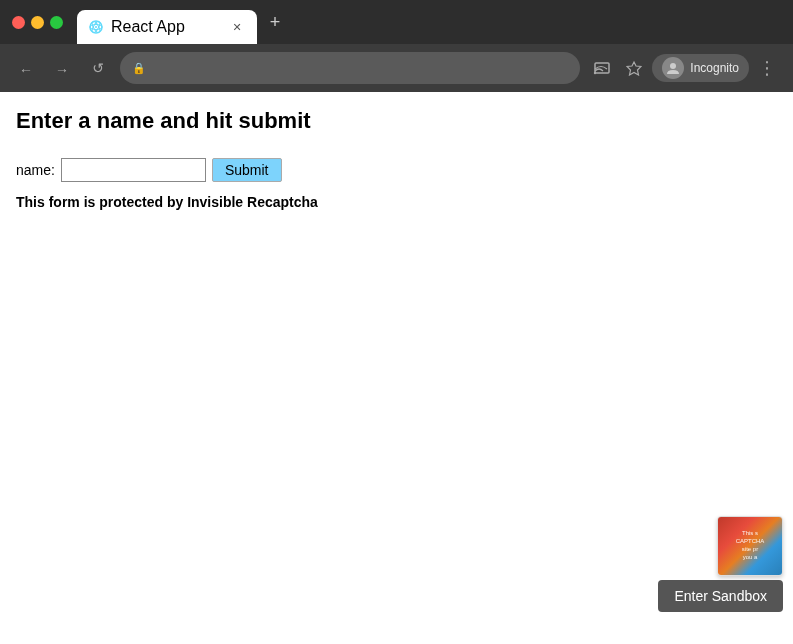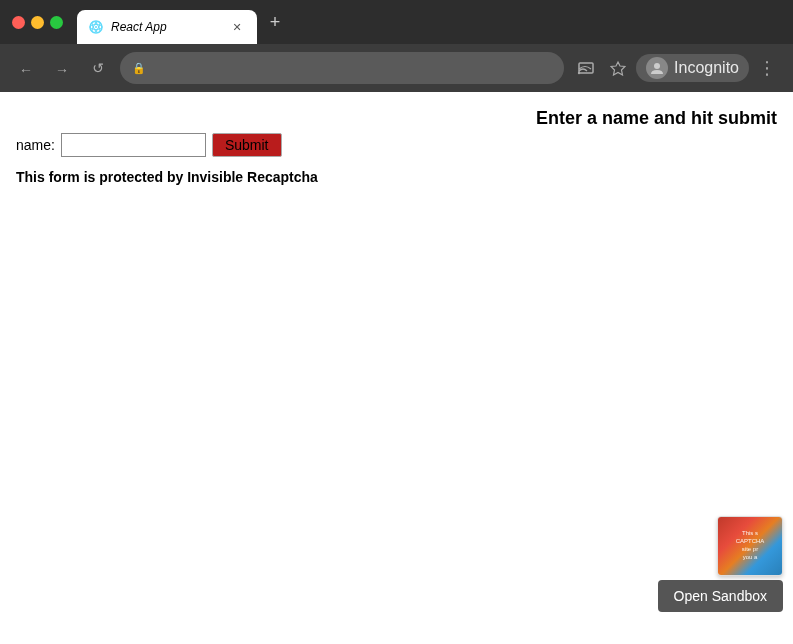--- a/index.html
+++ b/index.html
@@ -74,27 +74,26 @@
       justify-content: center;
       flex-shrink: 0;
     }
 
     .tab-favicon svg {
       width: 14px;
       height: 14px;
     }
 
     .tab-title {
-      font-size: 12px;
+      font-size: 16px;
       color: #fff;
       white-space: nowrap;
       overflow: hidden;
       text-overflow: ellipsis;
       flex: 1;
-      font-style: italic;
     }
 
     .tab.active .tab-title {
       color: #000;
     }
 
     .tab-close {
       width: 16px;
       height: 16px;
       display: flex;
@@ -212,21 +211,21 @@
       background: #888;
       display: flex;
       align-items: center;
       justify-content: center;
       font-size: 11px;
       color: #fff;
     }
 
     .incognito-label {
       color: #e8e8e8;
-      font-size: 16px;
+      font-size: 12px;
     }
 
     .menu-btn {
       background: none;
       border: none;
       cursor: pointer;
       color: #aaa;
       width: 28px;
       height: 28px;
       display: flex;
@@ -239,25 +238,24 @@
     
     .page-content {
       flex: 1;
       background: #fff;
       padding: 16px;
       position: relative;
       overflow: hidden;
     }
 
     .page-heading {
-      font-size: 18px;
+      font-size: 22px;
       font-weight: bold;
       color: #000;
-      margin-bottom: 4px;
-      text-align: right;
+      margin-bottom: 24px;
     }
 
     .form-row {
       display: flex;
       align-items: center;
       gap: 6px;
       margin-bottom: 12px;
     }
 
     .form-label {
@@ -269,21 +267,21 @@
       border: 1px solid #888;
       padding: 2px 4px;
       font-size: 14px;
       width: 145px;
       height: 24px;
       outline: none;
     }
 
     .submit-btn {
       border: 1px solid #aaa;
-      background: #b91c1c;
+      background: #7dd3fc;
       padding: 2px 12px;
       font-size: 14px;
       height: 24px;
       cursor: pointer;
       border-radius: 2px;
     }
 
     .recaptcha-text {
       font-size: 14px;
       color: #000;
@@ -418,16 +416,16 @@
     </div>
 
     <p class="recaptcha-text">This form is protected by Invisible Recaptcha</p>
 
     <div class="captcha-widget">
       <div class="captcha-inner">
         <span class="captcha-label">This s<br>CAPTCHA<br>site pr<br>you a</span>
       </div>
     </div>
 
-    <button class="open-sandbox-btn">Open Sandbox</button>
+    <button class="open-sandbox-btn">Enter Sandbox</button>
   </div>
 
 </div>
 
 </body></html>

